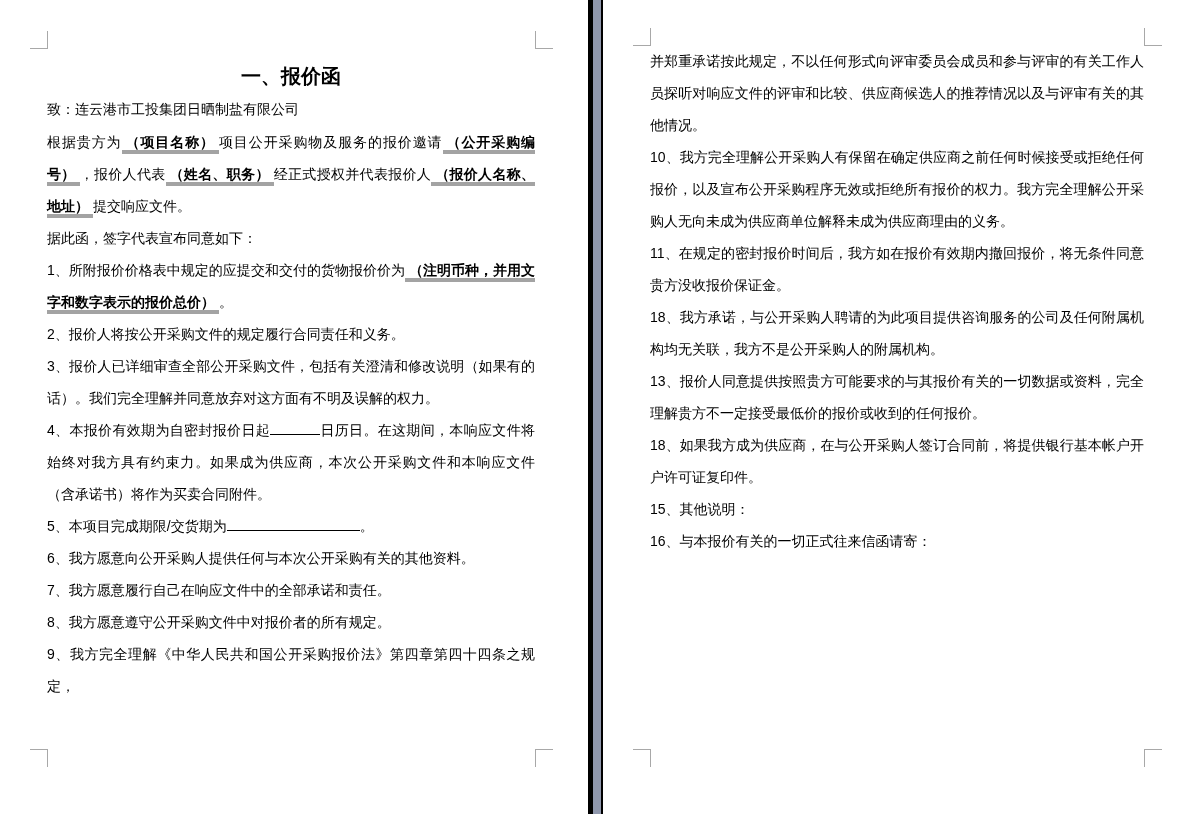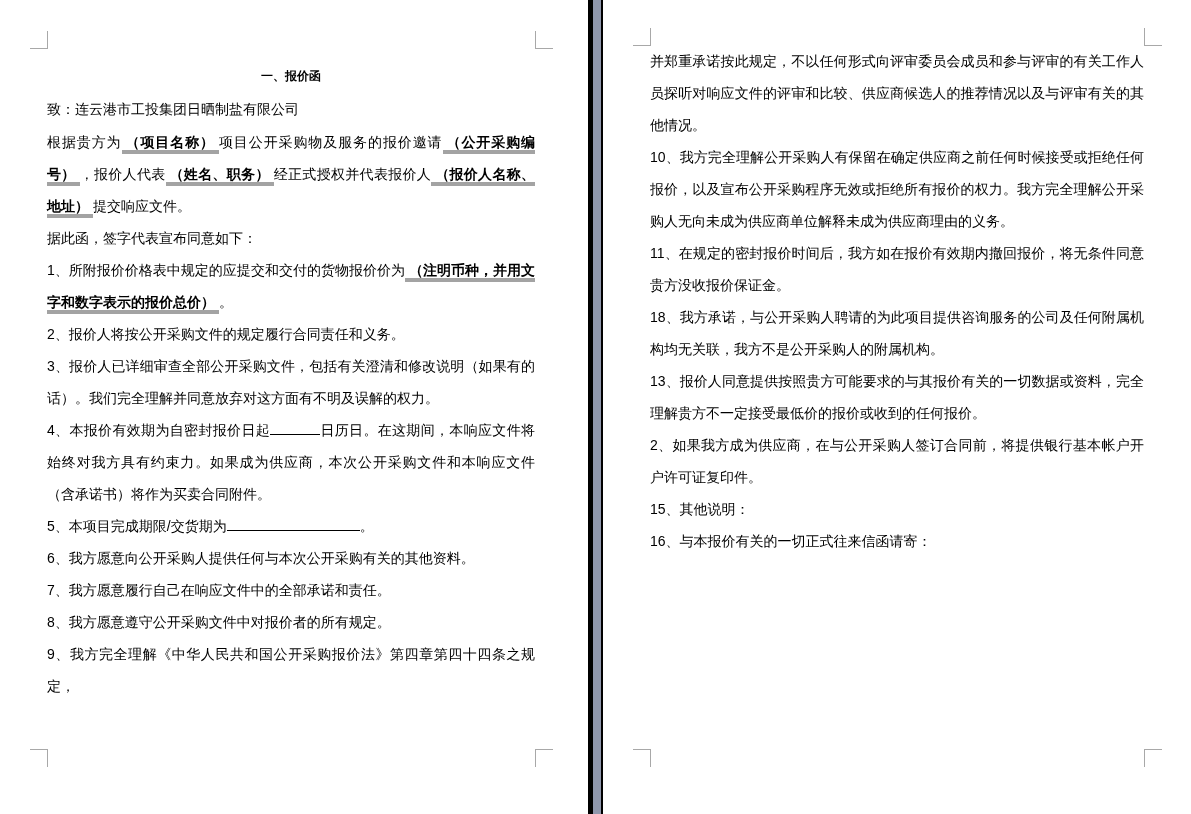--- a/index.html
+++ b/index.html
@@ -38,21 +38,21 @@
     font-size: 14px;
     line-height: 32px;
     text-align: justify;
   }
   .page-left  .content { left: 47px; top: 48px; width: 488px; }
   .page-right .content { left: 47px; top: 45px; width: 494px; }
 
   .doc-title {
     text-align: center;
     font-weight: bold;
-    font-size: 12px;
+    font-size: 20px;
     line-height: 32px;
     margin: 12px 0 2px 0;
   }
   .salutation { margin: 0 0 38px 0; font-family: Liberation Serif, serif; }
   .intro      { margin: 0 0 22px 0; }
   p.para      { margin: 0; }
 
   
   .emph {
     font-weight: bold;
@@ -115,20 +115,20 @@
     <div class="cmark tr" style="left:541px;top:28px;"></div>
     <div class="cmark bl" style="left:30px;top:749px;"></div>
     <div class="cmark br" style="left:541px;top:749px;"></div>
 
     <div class="content">
       <p class="para">并郑重承诺按此规定，不以任何形式向评审委员会成员和参与评审的有关工作人员探听对响应文件的评审和比较、供应商候选人的推荐情况以及与评审有关的其他情况。</p>
       <p class="para">10、我方完全理解公开采购人有保留在确定供应商之前任何时候接受或拒绝任何报价，以及宣布公开采购程序无效或拒绝所有报价的权力。我方完全理解公开采购人无向未成为供应商单位解释未成为供应商理由的义务。</p>
       <p class="para">11、在规定的密封报价时间后，我方如在报价有效期内撤回报价，将无条件同意贵方没收报价保证金。</p>
       <p class="para">18、我方承诺，与公开采购人聘请的为此项目提供咨询服务的公司及任何附属机构均无关联，我方不是公开采购人的附属机构。</p>
       <p class="para">13、报价人同意提供按照贵方可能要求的与其报价有关的一切数据或资料，完全理解贵方不一定接受最低价的报价或收到的任何报价。</p>
-      <p class="para">2、如果我方成为供应商，在与公开采购人签订合同前，将提供银行基本帐户开户许可证复印件。</p>
+      <p class="para">18、如果我方成为供应商，在与公开采购人签订合同前，将提供银行基本帐户开户许可证复印件。</p>
       <p class="para">15、其他说明：</p>
       <p class="para">16、与本报价有关的一切正式往来信函请寄：</p>
 
     </div>
   </div>
 
 </div>
 
 </body></html>

